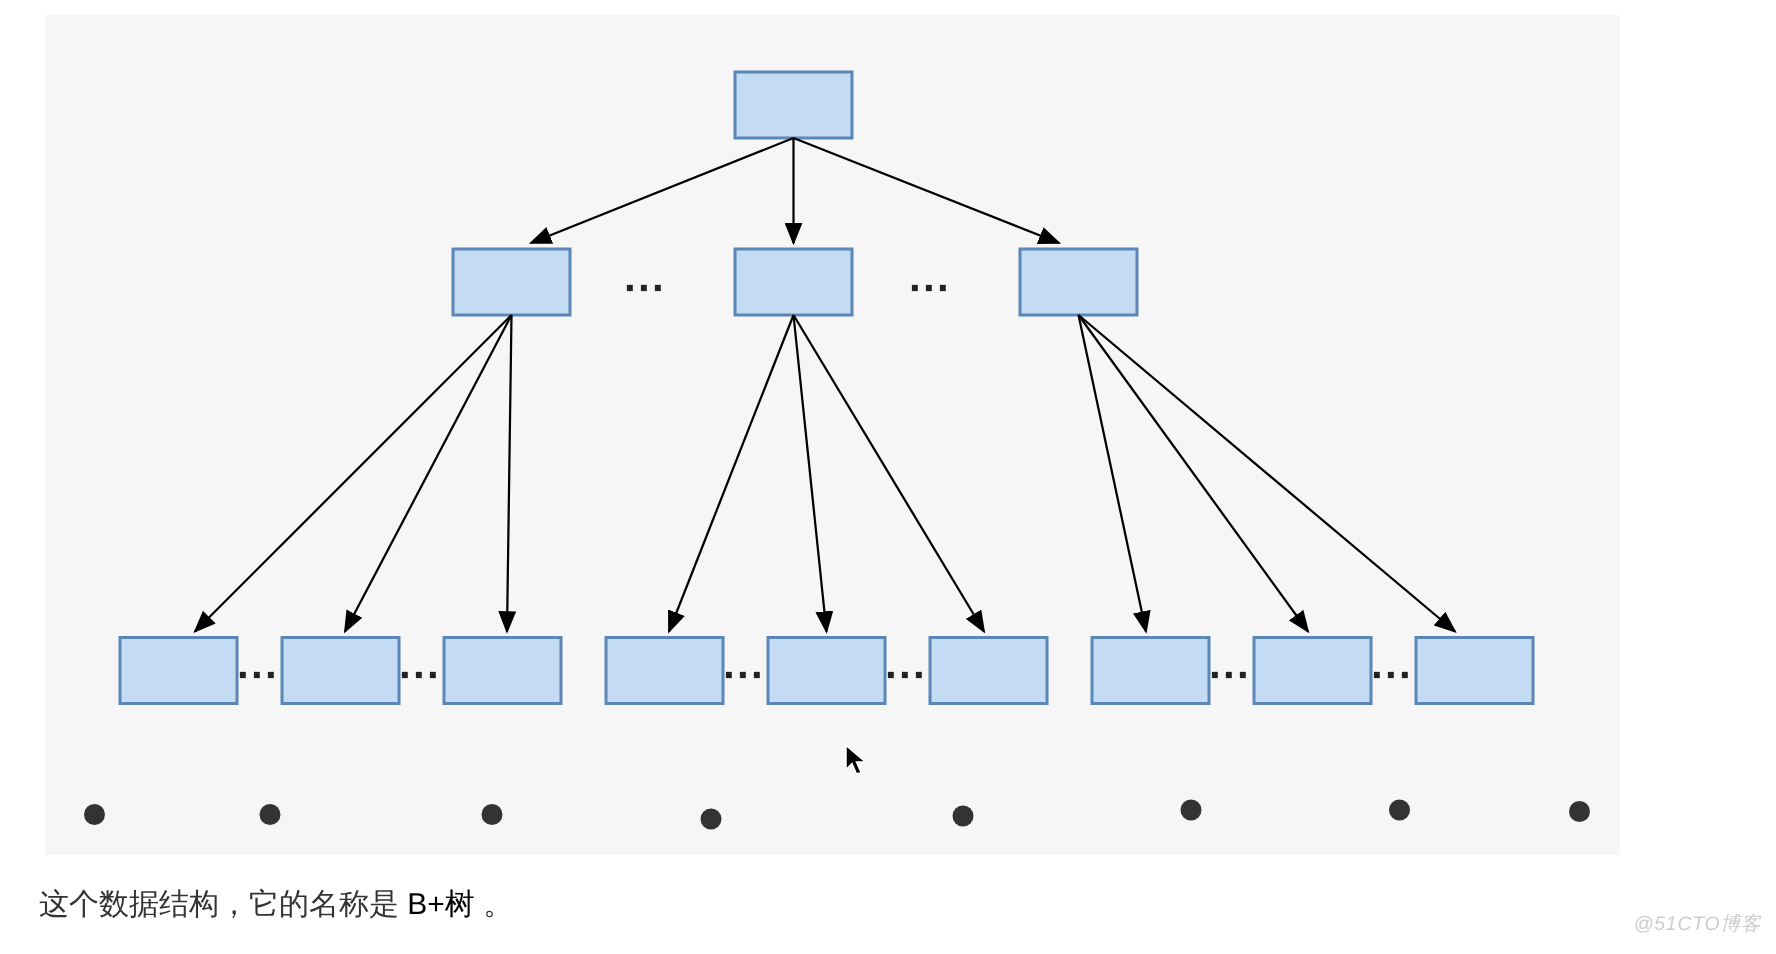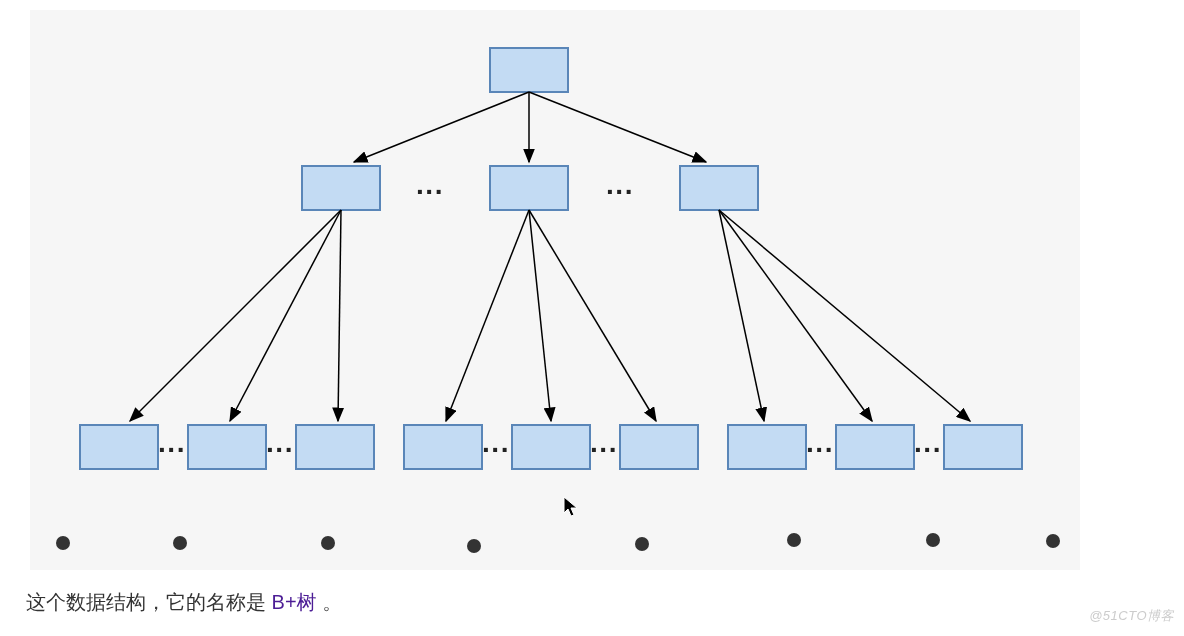--- a/index.html
+++ b/index.html
@@ -45,21 +45,21 @@
       fill: #333;
     }
     .caption {
       position: absolute;
       left: 26px;
       bottom: 20px;
       font-size: 20px;
       color: #333;
     }
     .caption .hl {
-      color: #4c1d95;
+      color: #000000;
     }
     .watermark {
       position: absolute;
       right: 10px;
       bottom: 11px;
       font-size: 13px;
       color: #ccc;
       letter-spacing: 0.5px;
       font-style: italic;
     }

